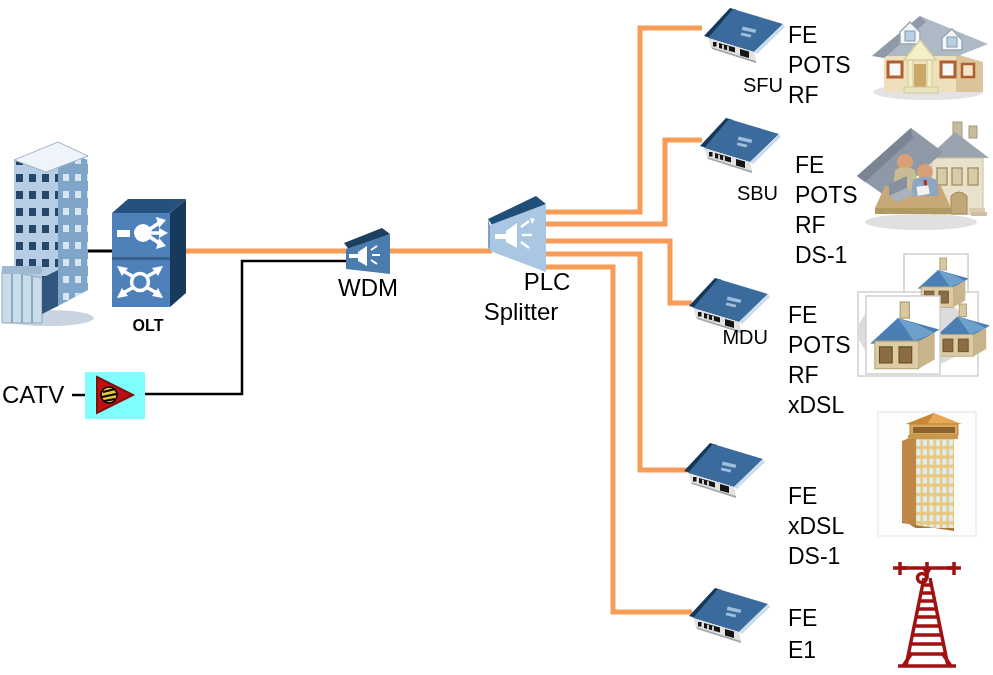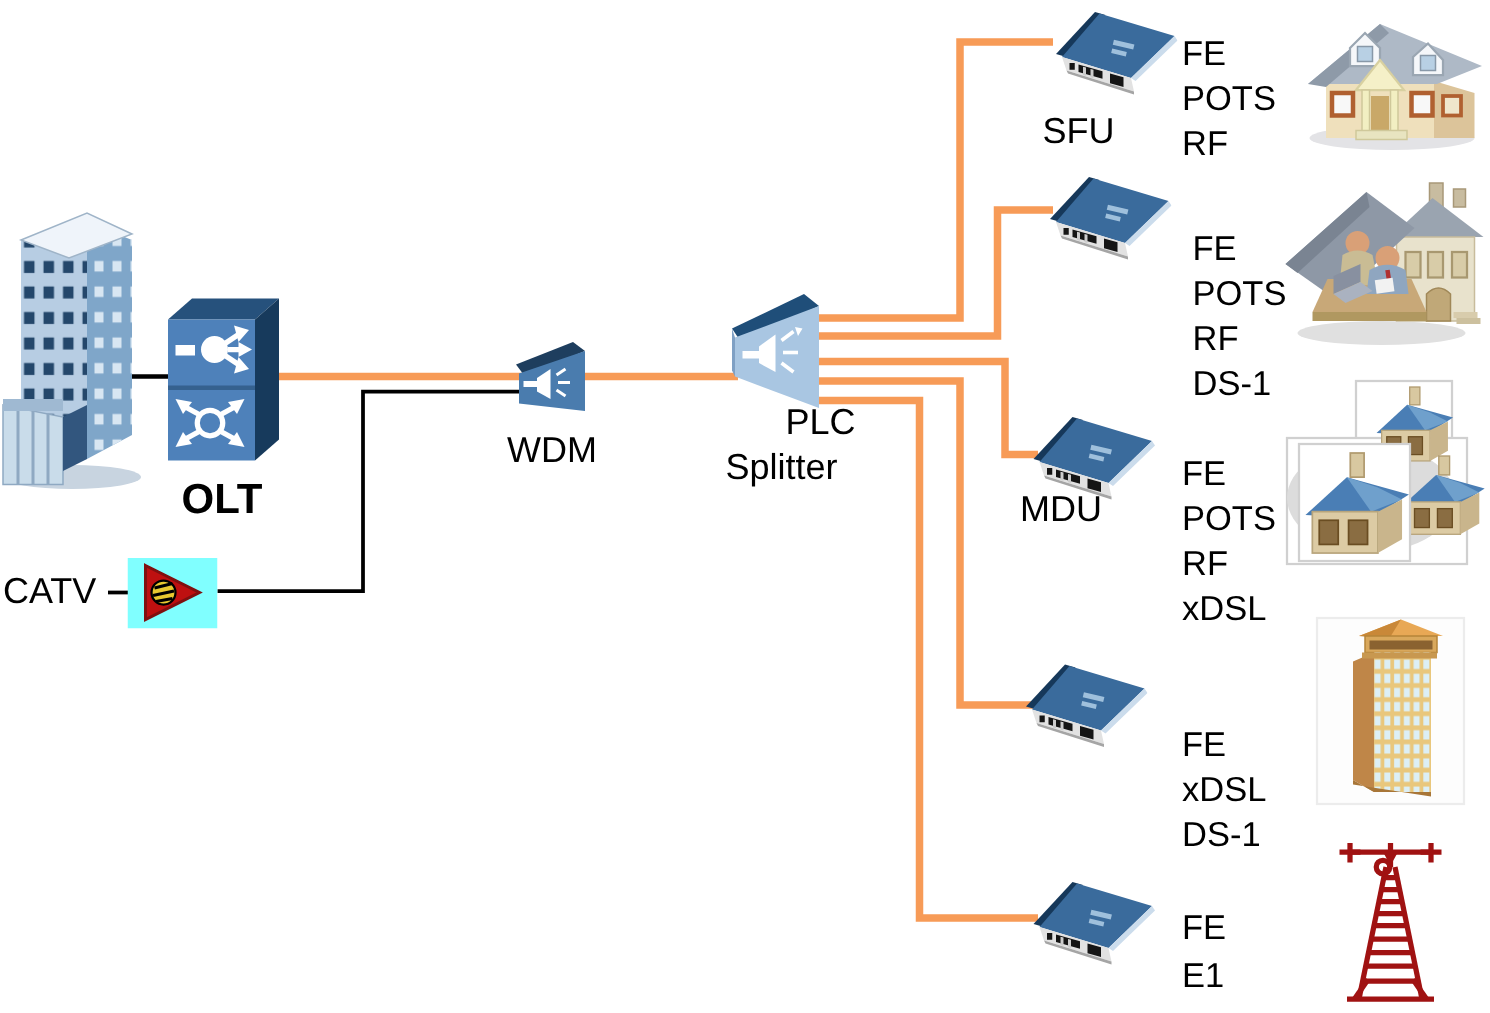--- a/index.html
+++ b/index.html
@@ -3,22 +3,22 @@
 <meta charset="utf-8">
 <style>
   html,body { margin:0; padding:0; background:#fff; }
   .stage {
     position:relative; width:993px; height:675px; background:#ffffff;
     font-family:"Liberation Sans", sans-serif; overflow:hidden; color:#000;
   }
   .abs { position:absolute; }
   .wires { position:absolute; left:0; top:0; }
   .core-label { font-size:24px;text-align:center; }
-  .olt-label  { font-size:28px; font-weight:bold; text-align:center; }
-  .device-label { font-size:24px; text-align:left; width:88px; }
+  .olt-label  { font-size:16px; font-weight:bold; text-align:center; }
+  .device-label { font-size:20px; text-align:right; width:88px; }
   .svc { font-size:23px; line-height:30px; }
   .center { text-align:center; }
 </style>
 </head>
 <body>
 
 <div class="stage">
 
   <svg width="0" height="0" style="position:absolute" aria-hidden="true">
     <defs>
@@ -128,21 +128,21 @@
     <polygon points="2,19 40,4 48,10 8,27" fill="#1E3E5E"></polygon>
     <polygon points="4,25 48,10 48,50 4,45" fill="#4A7CAE"></polygon>
     <g fill="#ffffff" stroke="#ffffff">
       <rect x="7" y="30" width="9" height="4" stroke="none"></rect>
       <polygon points="16,28 25,22 25,42 16,37" stroke="none"></polygon>
       <line x1="29" y1="26" x2="35" y2="22" stroke-width="2"></line>
       <line x1="30" y1="31" x2="38" y2="31" stroke-width="2"></line>
       <line x1="29" y1="36" x2="35" y2="40" stroke-width="2"></line>
     </g>
   </svg>
-  <div class="abs core-label center" style="left:330px; top:287px; width:76px">WDM</div>
+  <div class="abs core-label center" style="left:330px; top:274px; width:76px">WDM</div>
 
   <svg class="abs" style="left:486px; top:192px" width="64" height="86" viewBox="0 0 64 86">
     <polygon points="2,27 50,4 60,12 8,36" fill="#1F4E79"></polygon>
     <polygon points="4,33 60,12 60,80 4,59" fill="#A9C6E2"></polygon>
     <polygon points="2,27 4,33 4,59 2,55" fill="#7FA0C4"></polygon>
     <g fill="#ffffff" stroke="#ffffff">
       <rect x="9" y="42" width="11" height="5" stroke="none"></rect>
       <polygon points="20,39 31,31 31,56 20,50" stroke="none"></polygon>
       <line x1="35" y1="35" x2="43" y2="29" stroke-width="2.4"></line>
       <line x1="36" y1="43" x2="46" y2="43" stroke-width="2.4"></line>
@@ -179,20 +179,21 @@
     <rect x="58" y="62" width="12" height="24" fill="#C9A868"></rect>
     <rect x="48" y="85" width="34" height="6" fill="#E8E4C0" stroke="#CFC89A" stroke-width="1"></rect>
     <rect x="32" y="60" width="14" height="15" fill="#F8F8F8" stroke="#B06030" stroke-width="3"></rect>
     <rect x="85" y="60" width="14" height="15" fill="#F8F8F8" stroke="#B06030" stroke-width="3"></rect>
     <rect x="106" y="62" width="12" height="13" fill="#EFE6CC" stroke="#B06030" stroke-width="2.5"></rect>
   </svg>
 
   <svg class="abs" style="left:693px; top:113px" width="88" height="62" viewBox="0 0 88 62">
       <use href="#onu-shape"></use>
     </svg>
+  <div class="abs device-label" style="left:690px; top:182px">SBU</div>
   <div class="abs svc" style="left:795px; top:150px">
     <div>FE</div>
     <div>POTS</div>
     <div>RF</div>
     <div>DS-1</div>
   </div>
 
   <svg class="abs" style="left:853px; top:112px" width="137" height="122" viewBox="0 0 137 122">
     <ellipse cx="68" cy="110" rx="56" ry="8" fill="#E0E0E0"></ellipse>
     <rect x="100" y="10" width="9" height="16" fill="#C8BCA0" stroke="#A89878" stroke-width="1"></rect>

